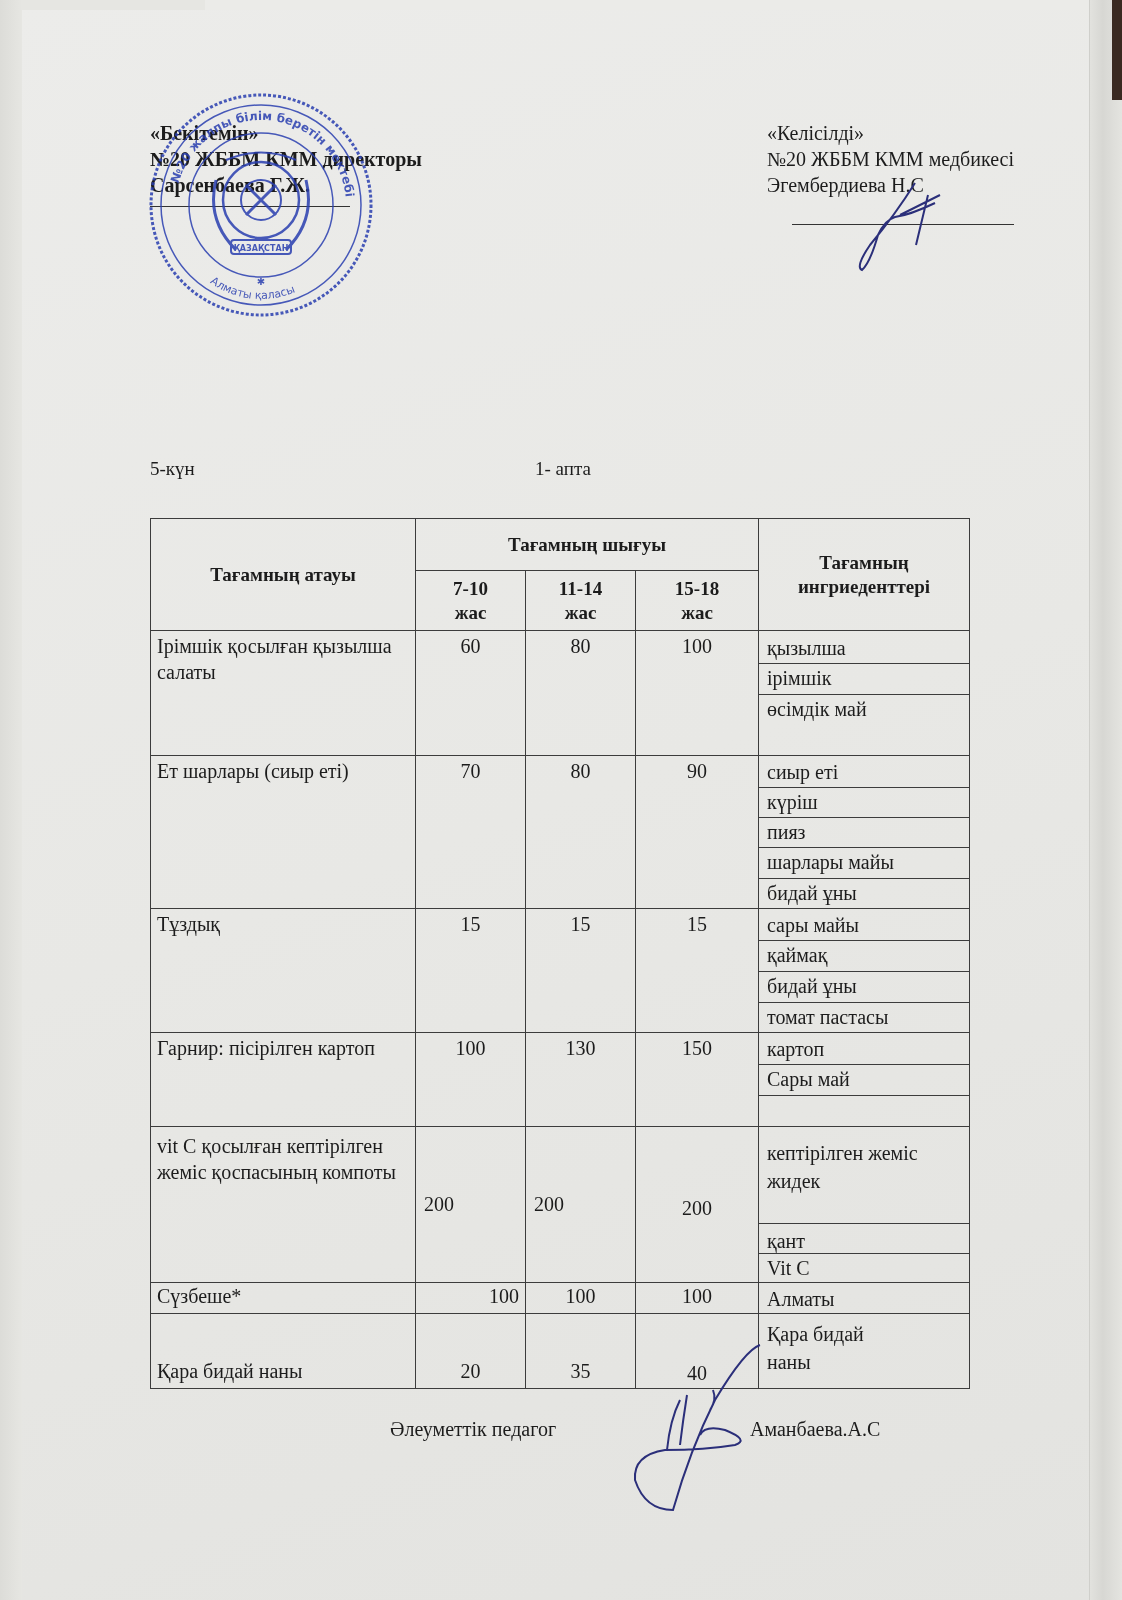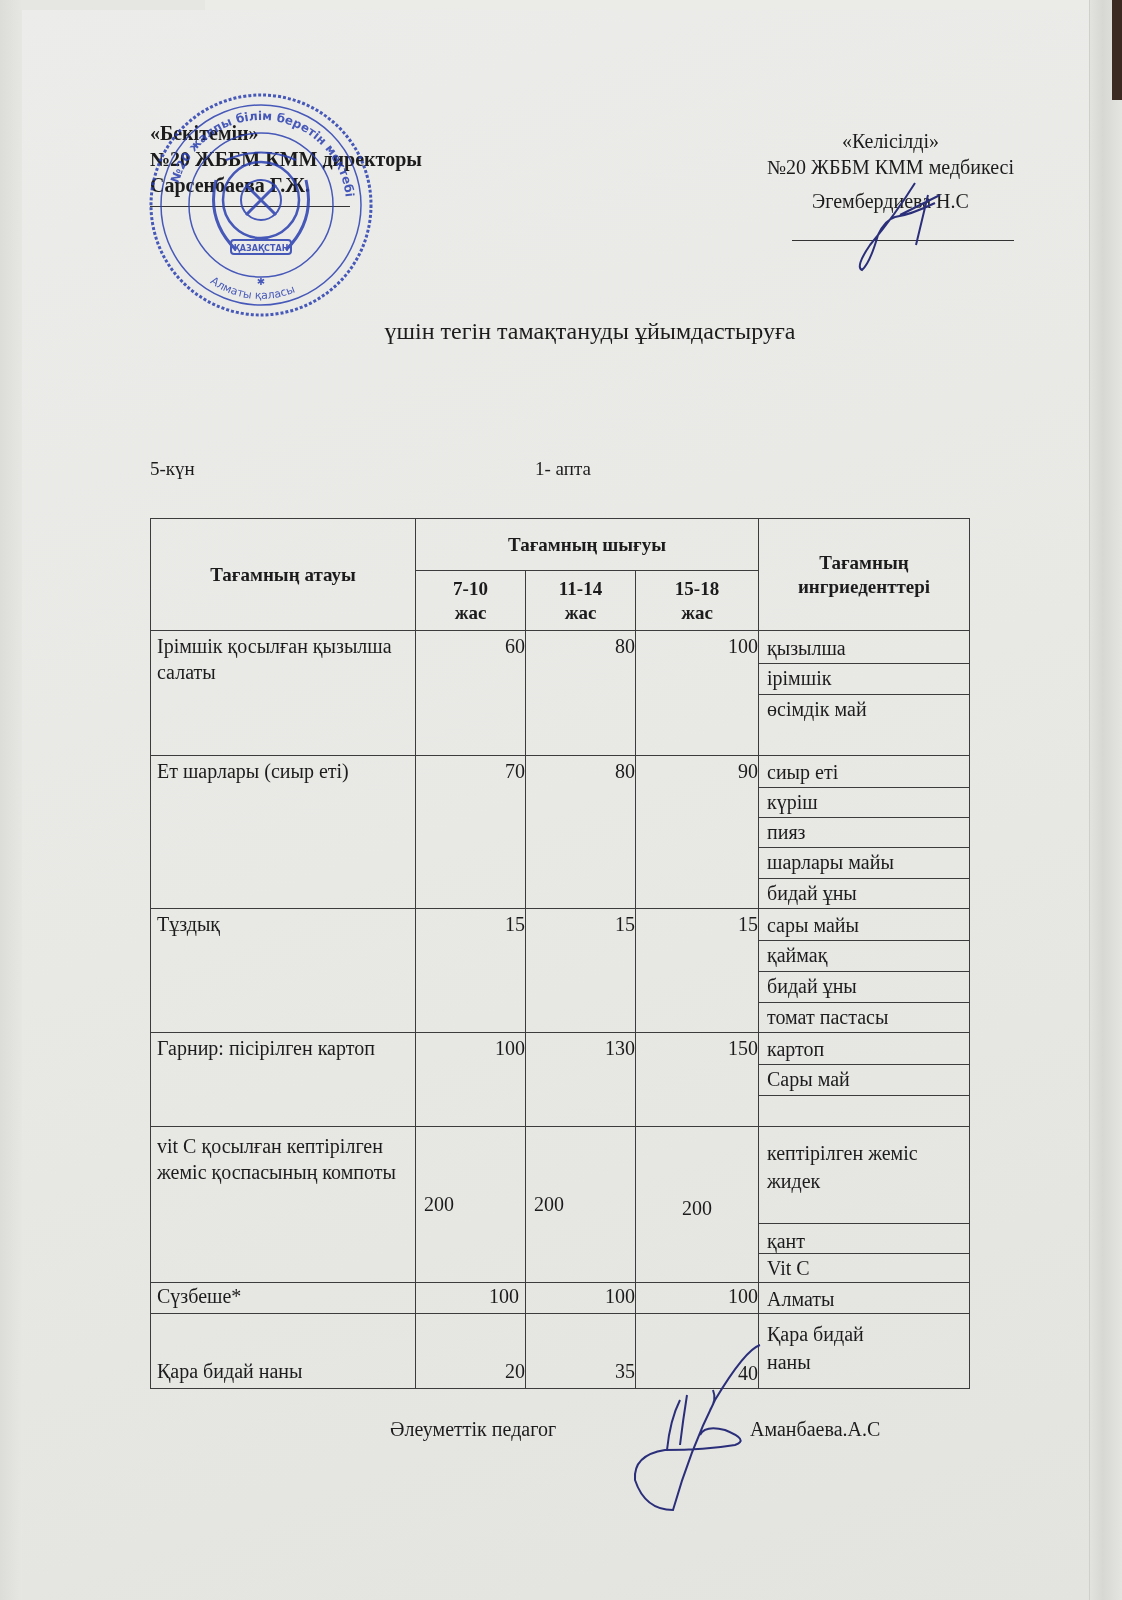--- a/index.html
+++ b/index.html
@@ -35,21 +35,21 @@
   .approve-left {
     position:absolute; left:150px; top:120px; font-size:20px; line-height:26px;
     z-index:2;
     font-weight:bold;
   }
   .approve-left .sign-line { width:200px; border-bottom:1px solid #333; margin-top:8px; }
   .approve-right {
     position:absolute; right:108px; top:120px; font-size:20px; line-height:26px;
     text-align:right;
   }
-  .approve-right .center { text-align:center;margin-top:8px; }
+  .approve-right .center { text-align:left; }
   .approve-right .sign-line { width:222px; border-bottom:1px solid #333; margin:26px 0 0 auto; }
 
   
   .stamp {
     position:absolute; left:146px; top:90px; width:230px; height:230px; z-index:3;
     opacity:0.85; pointer-events:none;
   }
 
   .signature { position:absolute; pointer-events:none; z-index:3; }
 
@@ -64,21 +64,21 @@
   
   table.menu {
     position:absolute; left:150px; top:518px; width:819px;
     border-collapse:collapse; font-size:20px; table-layout:fixed;
   }
   table.menu td, table.menu th {
     border:1px solid #3c3c3c; padding:0; vertical-align:top;
   }
   table.menu th { font-weight:bold; text-align:center; vertical-align:middle; font-size:19px; line-height:24px; }
   .name-cell { padding:2px 4px 0 6px !important; line-height:26px; }
-  .num-cell { text-align:right; padding-top:2px !important; line-height:26px; }
+  .num-cell { text-align:center; padding-top:2px !important; line-height:26px; }
   .num-mid { vertical-align:middle !important; text-align:center; }
   .num-mid.l { text-align:left; padding-left:8px !important; }
   .ing-cell { padding:0 !important; }
   .ing {
     border-bottom:1px solid #3c3c3c; padding:0 4px 0 8px; line-height:28px; height:29px;
     box-sizing:border-box; overflow:hidden; white-space:nowrap;
   }
   .ing:last-child { border-bottom:none; }
 
   .footer-role { position:absolute; left:390px; top:1418px; font-size:20px;text-align:center; }
@@ -131,21 +131,20 @@
   <div>№20 ЖББМ КММ медбикесі</div>
   <div class="center">Эгембердиева Н.С</div>
   <div class="sign-line"></div>
 </div>
 
 <svg class="signature" style="left:840px;top:175px;width:110px;height:100px" viewBox="0 0 110 100">
   <path d="M 75 8 Q 55 40 30 70 Q 15 92 22 95 Q 30 88 38 60 Q 45 45 55 42 Q 70 40 95 28 M 88 20 Q 82 45 76 70 M 60 40 Q 80 30 100 20" fill="none" stroke="#2b2f7a" stroke-width="2"></path>
 </svg>
 
 <div class="doc-title">
-  <div>үшін тегін тамақтануды ұйымдастыруға</div>
 </div>
 
 <div class="meta-day">5-күн</div>
 <div class="meta-week">1- апта</div>
 
 <table class="menu">
   <colgroup>
     <col style="width:265px">
       <col style="width:110px">
       <col style="width:110px">

